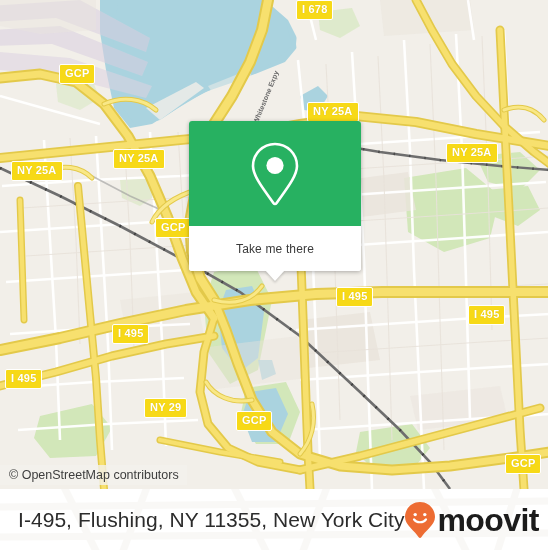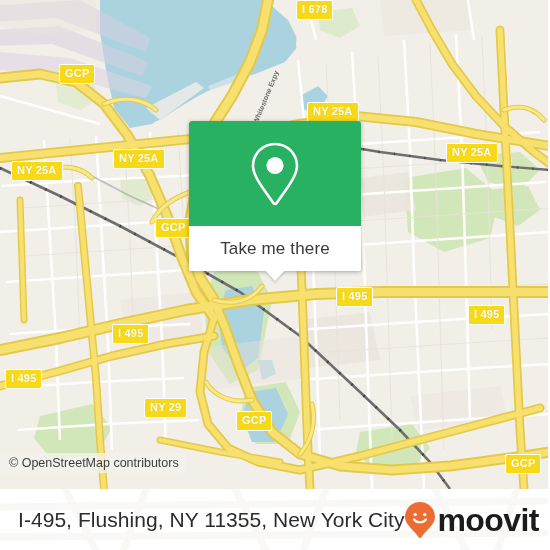--- a/index.html
+++ b/index.html
@@ -91,42 +91,42 @@
     background: #ffffff;
     display: flex;
     align-items: center;
     justify-content: center;
     border-bottom-left-radius: 3px;
     border-bottom-right-radius: 3px;
     position: relative;
   }
   #callout-label {
     font-family: "Liberation Sans", sans-serif;
-    font-size: 17px;
+    font-size: 12px;
     color: #3a3a3a;
     letter-spacing: 0.15px;
   }
   #callout-tail {
     position: absolute;
     left: 50%;
     bottom: -10px;
     margin-left: -10px;
     width: 0;
     height: 0;
     border-left: 10px solid transparent;
     border-right: 10px solid transparent;
     border-top: 11px solid #ffffff;
     filter: drop-shadow(0 2px 1px rgba(0,0,0,0.16));
   }
 
   
   #attribution {
     position: absolute;
     left: 0;
-    bottom: 16px;
+    bottom: 4px;
     background: rgba(243,241,236,0.80);
     padding: 3px 8px 3px 9px;
     font-family: "Liberation Sans", sans-serif;
     font-size: 12.5px;
     color: #3d3d3d;
     white-space: nowrap;
   }
 
   
   #footer {

